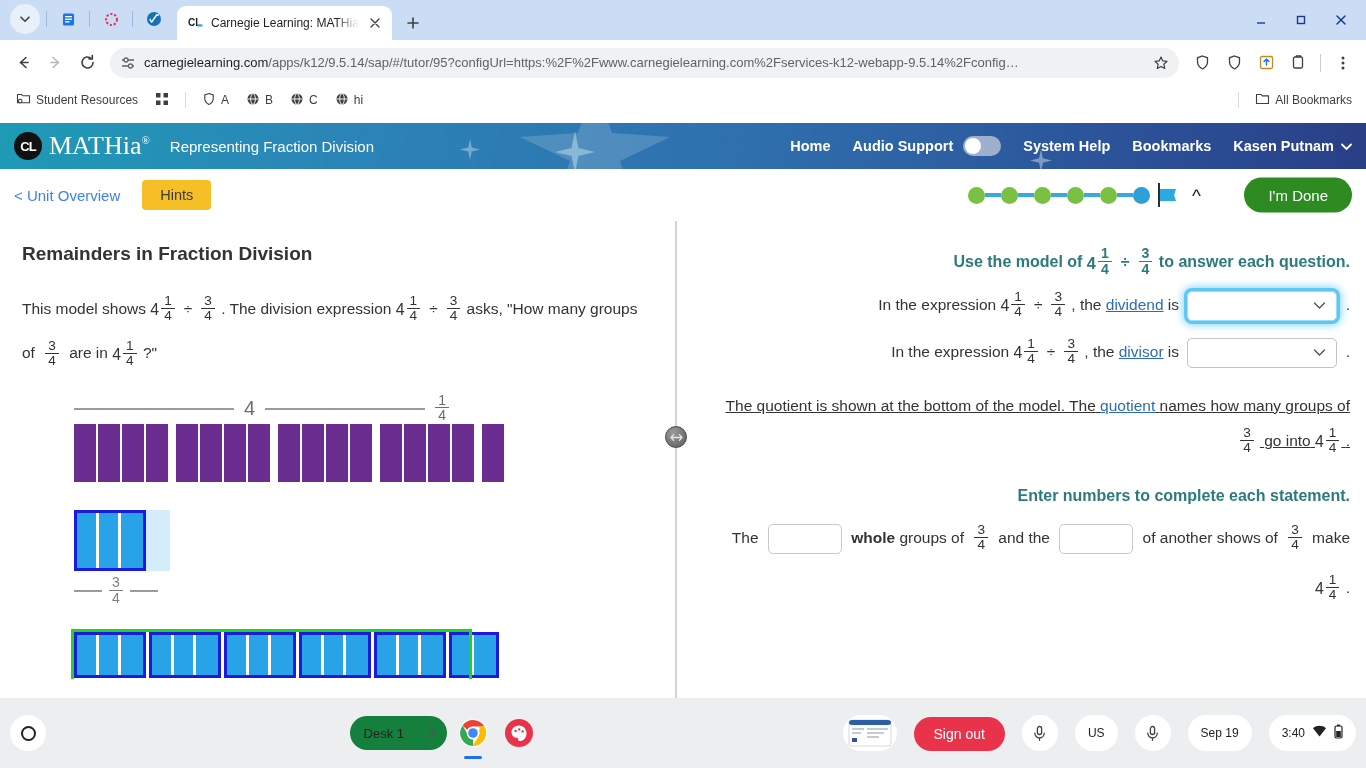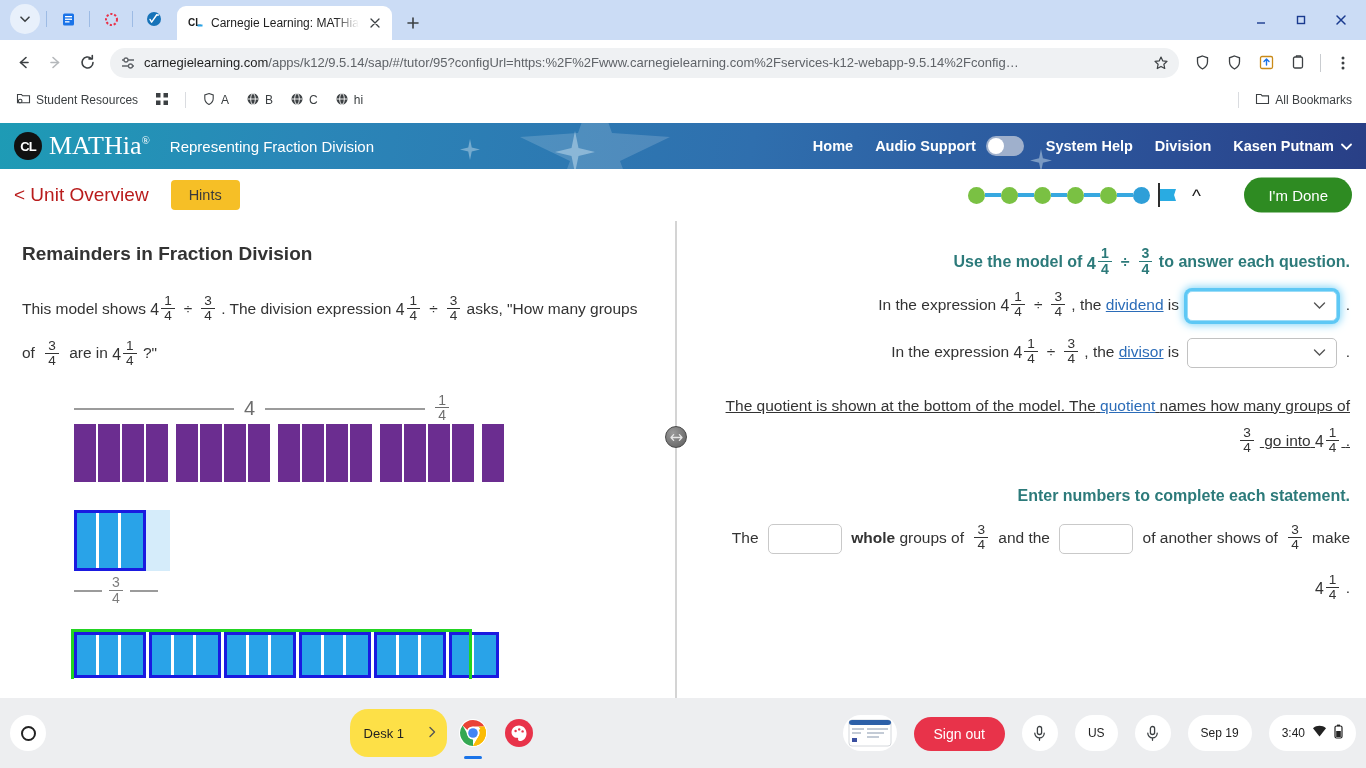--- a/index.html
+++ b/index.html
@@ -80,21 +80,21 @@
   }
   .logo-text { font-family: "Liberation Serif", serif; font-size: 26px; color: #fff; margin-left: 7px; position: relative; z-index: 2; }
   .logo-text sup { font-size: 11px; vertical-align: super; }
   .module-title { font-size: 15px; color: #fff; margin-left: 20px; position: relative; z-index: 2; font-weight: 400;}
   .hdr-nav { margin-left: auto; display: flex; align-items: center; gap: 22px; position: relative; z-index: 2; }
   .hdr-link { font-size: 14.5px; color: #fff; font-weight: bold; white-space: nowrap; }
   .toggle { width: 38px; height: 20px; border-radius: 11px; background: #9fb0cc; position: relative; flex: 0 0 38px;}
   .toggle::after { content:''; position: absolute; left: 2px; top: 2px; width: 16px; height: 16px; border-radius: 50%; background: #fff; }
 
   .subbar { height: 52px; background: #fff; display: flex; align-items: center; padding: 0 14px; position: relative; }
-  .unit-overview { color: #b91c1c; font-size: 19px; }
+  .unit-overview { color: #3b82f6; font-size: 15px; }
   .hints-btn {
     margin-left: 22px; background: #f6bf26; color: #3b3b3b; font-size: 14.5px;
     padding: 7px 18px; border-radius: 4px; border: none;
   }
   .progress-wrap { position: absolute; left: 968px; top: 50%; transform: translateY(-50%); display: flex; align-items: center; }
   .p-dot { width: 17px; height: 17px; border-radius: 50%; position: relative; z-index: 2; }
   .p-line { width: 16px; height: 4px; background: #37a8e0; }
   .flagpole { width: 2px; height: 24px; background: #2d2d2d; margin-left: 8px; }
   .flag { width: 16px; height: 12px; background: #29abe2; margin-left: 0px; clip-path: polygon(0 0, 100% 0, 88% 50%, 100% 100%, 0 100%); }
   .caret-up { margin-left: 16px; font-size: 19px; color: #222; line-height: 1; }
@@ -172,21 +172,21 @@
     display: flex; align-items: center; padding: 0 10px; overflow: hidden;
   }
   .foot-text { font-size: 10.5px; color: #cfe3ef; margin-right: 18px; white-space: nowrap; }
   .foot-right { margin-left: auto; display: flex; align-items: center; gap: 14px; }
   .cl-mark { font-size: 8px; color: #fff; line-height: 9px; letter-spacing: .5px; text-align: right; }
 
   
   .taskbar { position: absolute; bottom: 0; left: 0; width: 1366px; height: 70px; background: #edeef0; display: flex; align-items: center; padding: 0 10px; }
   .launcher { width: 36px; height: 36px; border-radius: 50%; background: #fff; display: flex; align-items: center; justify-content: center; font-size: 18px; color: #222;}
   .tb-center { margin-left: auto; display: flex; align-items: center; gap: 6px; }
-  .desk-pill { background: #fde047; border-radius: 18px; height: 48px; display: flex; align-items: center; padding: 0 10px 0 14px; gap: 24px; font-size: 13px; color: #222; }
+  .desk-pill { background: #15803d; border-radius: 18px; height: 34px; display: flex; align-items: center; padding: 0 10px 0 14px; gap: 24px; font-size: 13px; color: #222; }
   .app-icon { width: 40px; height: 40px; border-radius: 50%; display: flex; align-items: center; justify-content: center; position: relative; }
   .app-icon.active::after { content:''; position: absolute; bottom: -6px; left: 50%; transform: translateX(-50%); width: 18px; height: 3px; border-radius: 2px; background: #1a73e8; }
   .tb-right { margin-left: auto; display: flex; align-items: flex-end; gap: 17px; }
   .tray-pill { background: #fff; border-radius: 18px; height: 36px; display: flex; align-items: center; justify-content: center; padding: 0 13px; font-size: 12px; color: #222; gap: 7px; }
   .tray-circ { width: 36px; height: 36px; border-radius: 50%; background: #fff; display: flex; align-items: center; justify-content: center; }
   .signout { background: #e8334a; color: #fff; border-radius: 18px; height: 34px; display: flex; align-items: center; padding: 0 20px; font-size: 14px; }
   .thumb { width: 54px; height: 36px; border-radius: 18px; background: #fff; display:flex; align-items:center; justify-content:center;}
 </style>
 </head>
 <body>
@@ -415,21 +415,21 @@
           <span>CL</span>
         </div>
       <div class="logo-text"><span>MATHia</span><sup>®</sup></div>
       <div class="module-title">Representing Fraction Division</div>
 
       <div class="hdr-nav">
         <span class="hdr-link">Home</span>
         <span class="hdr-link" style="margin-right:-12px;">Audio Support</span>
         <span class="toggle"></span>
         <span class="hdr-link">System Help</span>
-        <span class="hdr-link">Division</span>
+        <span class="hdr-link">Bookmarks</span>
         <span class="hdr-link" style="display:flex;align-items:center;gap:7px;">
           <span>Kasen Putnam</span>
           <span>
             <svg width="11" height="8" viewBox="0 0 11 8">
                 <path d="M1 1.5l4.5 4.5L10 1.5" stroke="#fff" stroke-width="1.8" fill="none" stroke-linecap="round"></path>
               </svg>
           </span>
         </span>
       </div>
     </div>

